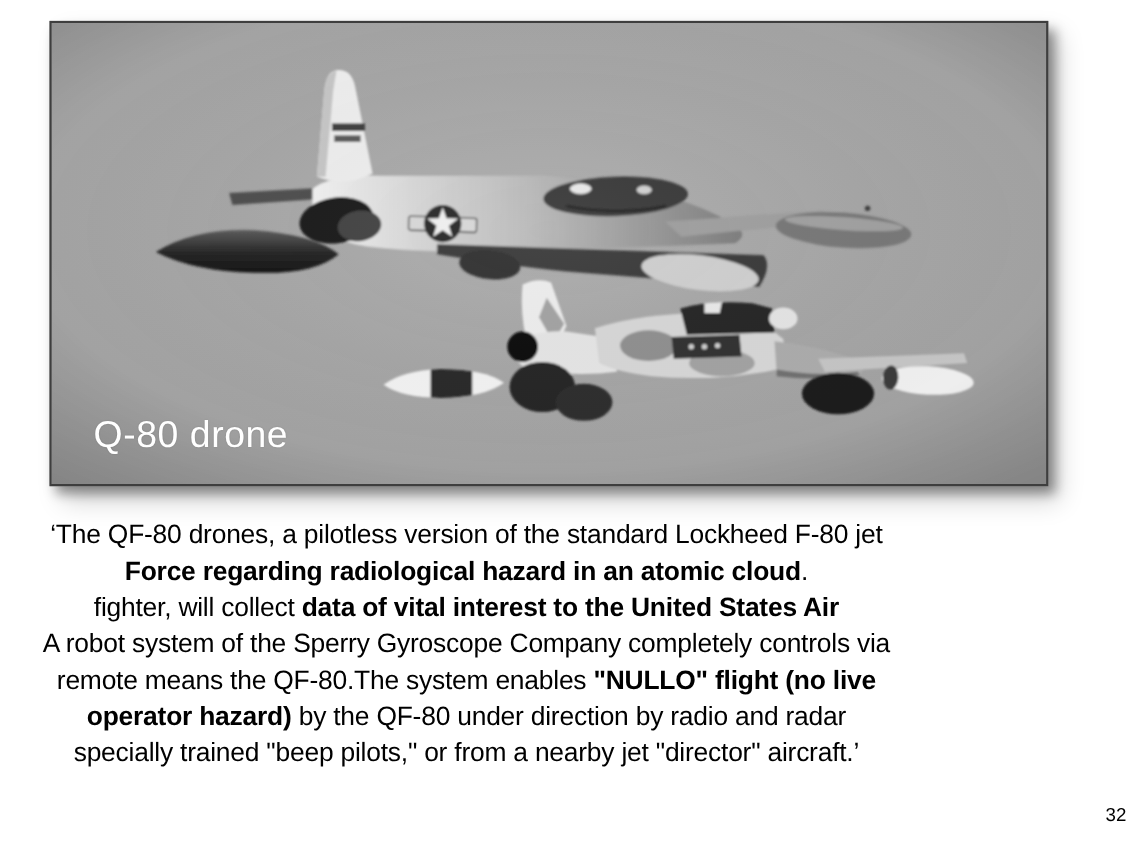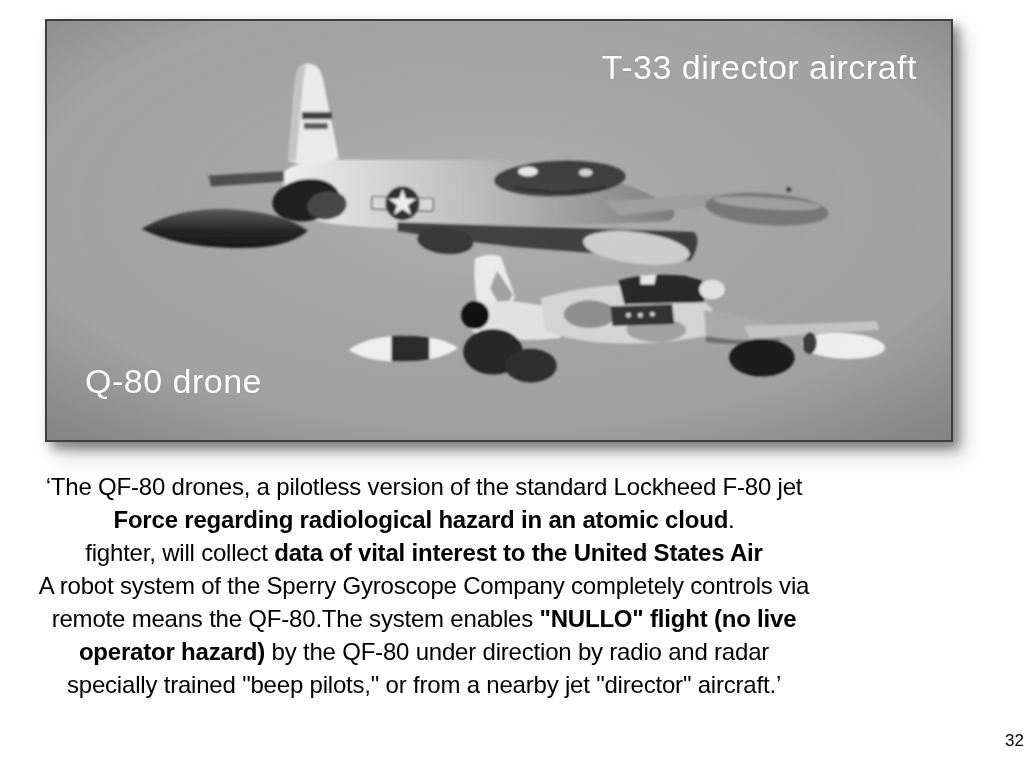--- a/index.html
+++ b/index.html
@@ -12,21 +12,21 @@
     box-sizing:border-box; border:2px solid #3e3e3e; background:#a4a4a4;
     box-shadow:6px 7px 10px rgba(0,0,0,0.40), 11px 13px 22px rgba(0,0,0,0.18);
   }
   .photo svg { position:absolute; left:0; top:0; width:100%; height:100%; display:block; }
   .photo-label {
     position:absolute; color:#ffffff; font-size:34px; font-weight:400;
     letter-spacing:0.5px; line-height:1.1; white-space:nowrap;
     text-shadow:0 0 2px rgba(0,0,0,0.15);
   }
   .label-director { top:28px; right:34px; }
-  .label-drone   { left:38px; bottom:40px; }
+  .label-drone   { left:38px; bottom:26px; }
   .caption {
     position:absolute; top:470px; left:0; width:848px;
     text-align:center; color:#000000; font-size:24px; line-height:33px;
     letter-spacing:-0.2px;
   }
   .cap-line { white-space:pre; }
   .cap-line .bold { font-weight:700; }
   .page-number {
     position:absolute; top:731px; left:0; width:1024px;
     text-align:right; color:#000000; font-size:17px;
@@ -135,21 +135,20 @@
         <ellipse cx="718" cy="340" rx="33" ry="19" fill="#1f1f1f"></ellipse>
         <g transform="rotate(3 800 328)">
           <ellipse cx="800" cy="328" rx="42" ry="13" fill="#eeeeee"></ellipse>
           <ellipse cx="766" cy="327" rx="7" ry="11" fill="#3a3a3a"></ellipse>
         </g>
       </g>
 
       <rect x="0" y="0" width="908" height="423" fill="url(#vig)"></rect>
     </svg>
 
-    <div class="photo-label label-director">T-33 director aircraft</div>
     <div class="photo-label label-drone">Q-80 drone</div>
   </div>
 
   <div class="caption">
       <div class="cap-line"><span>‘The QF-80 drones, a pilotless version of the standard Lockheed F-80 jet</span></div>
       <div class="cap-line"><span class="bold">Force regarding radiological hazard in an atomic cloud</span><span>.</span></div>
       <div class="cap-line"><span>fighter, will collect </span><span class="bold">data of vital interest to the United States Air</span></div>
       <div class="cap-line"><span>A robot system of the Sperry Gyroscope Company completely controls via</span></div>
       <div class="cap-line"><span>remote means the QF-80.The system enables </span><span class="bold">"NULLO" flight (no live</span></div>
       <div class="cap-line"><span class="bold">operator hazard)</span><span> by the QF-80 under direction by radio and radar</span></div>

